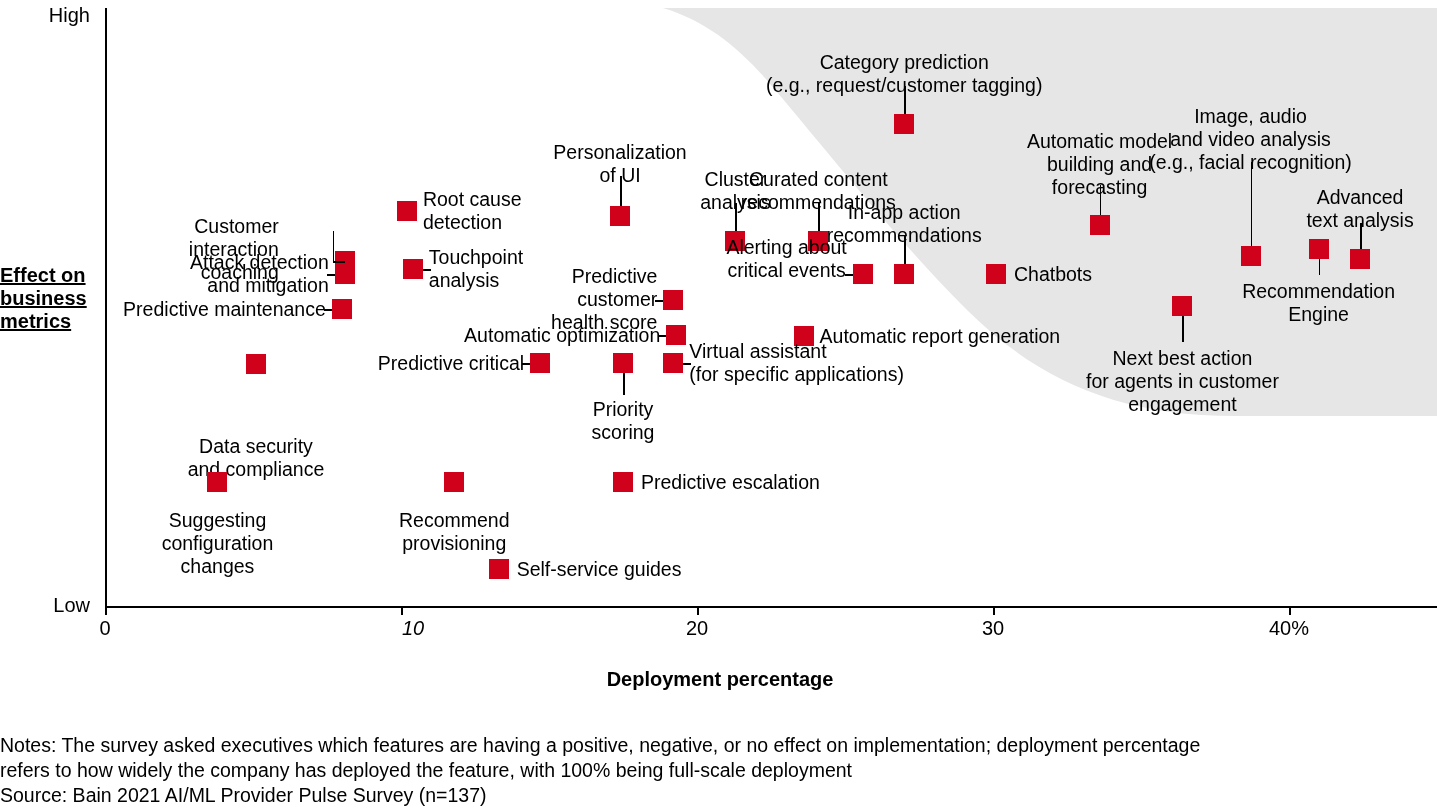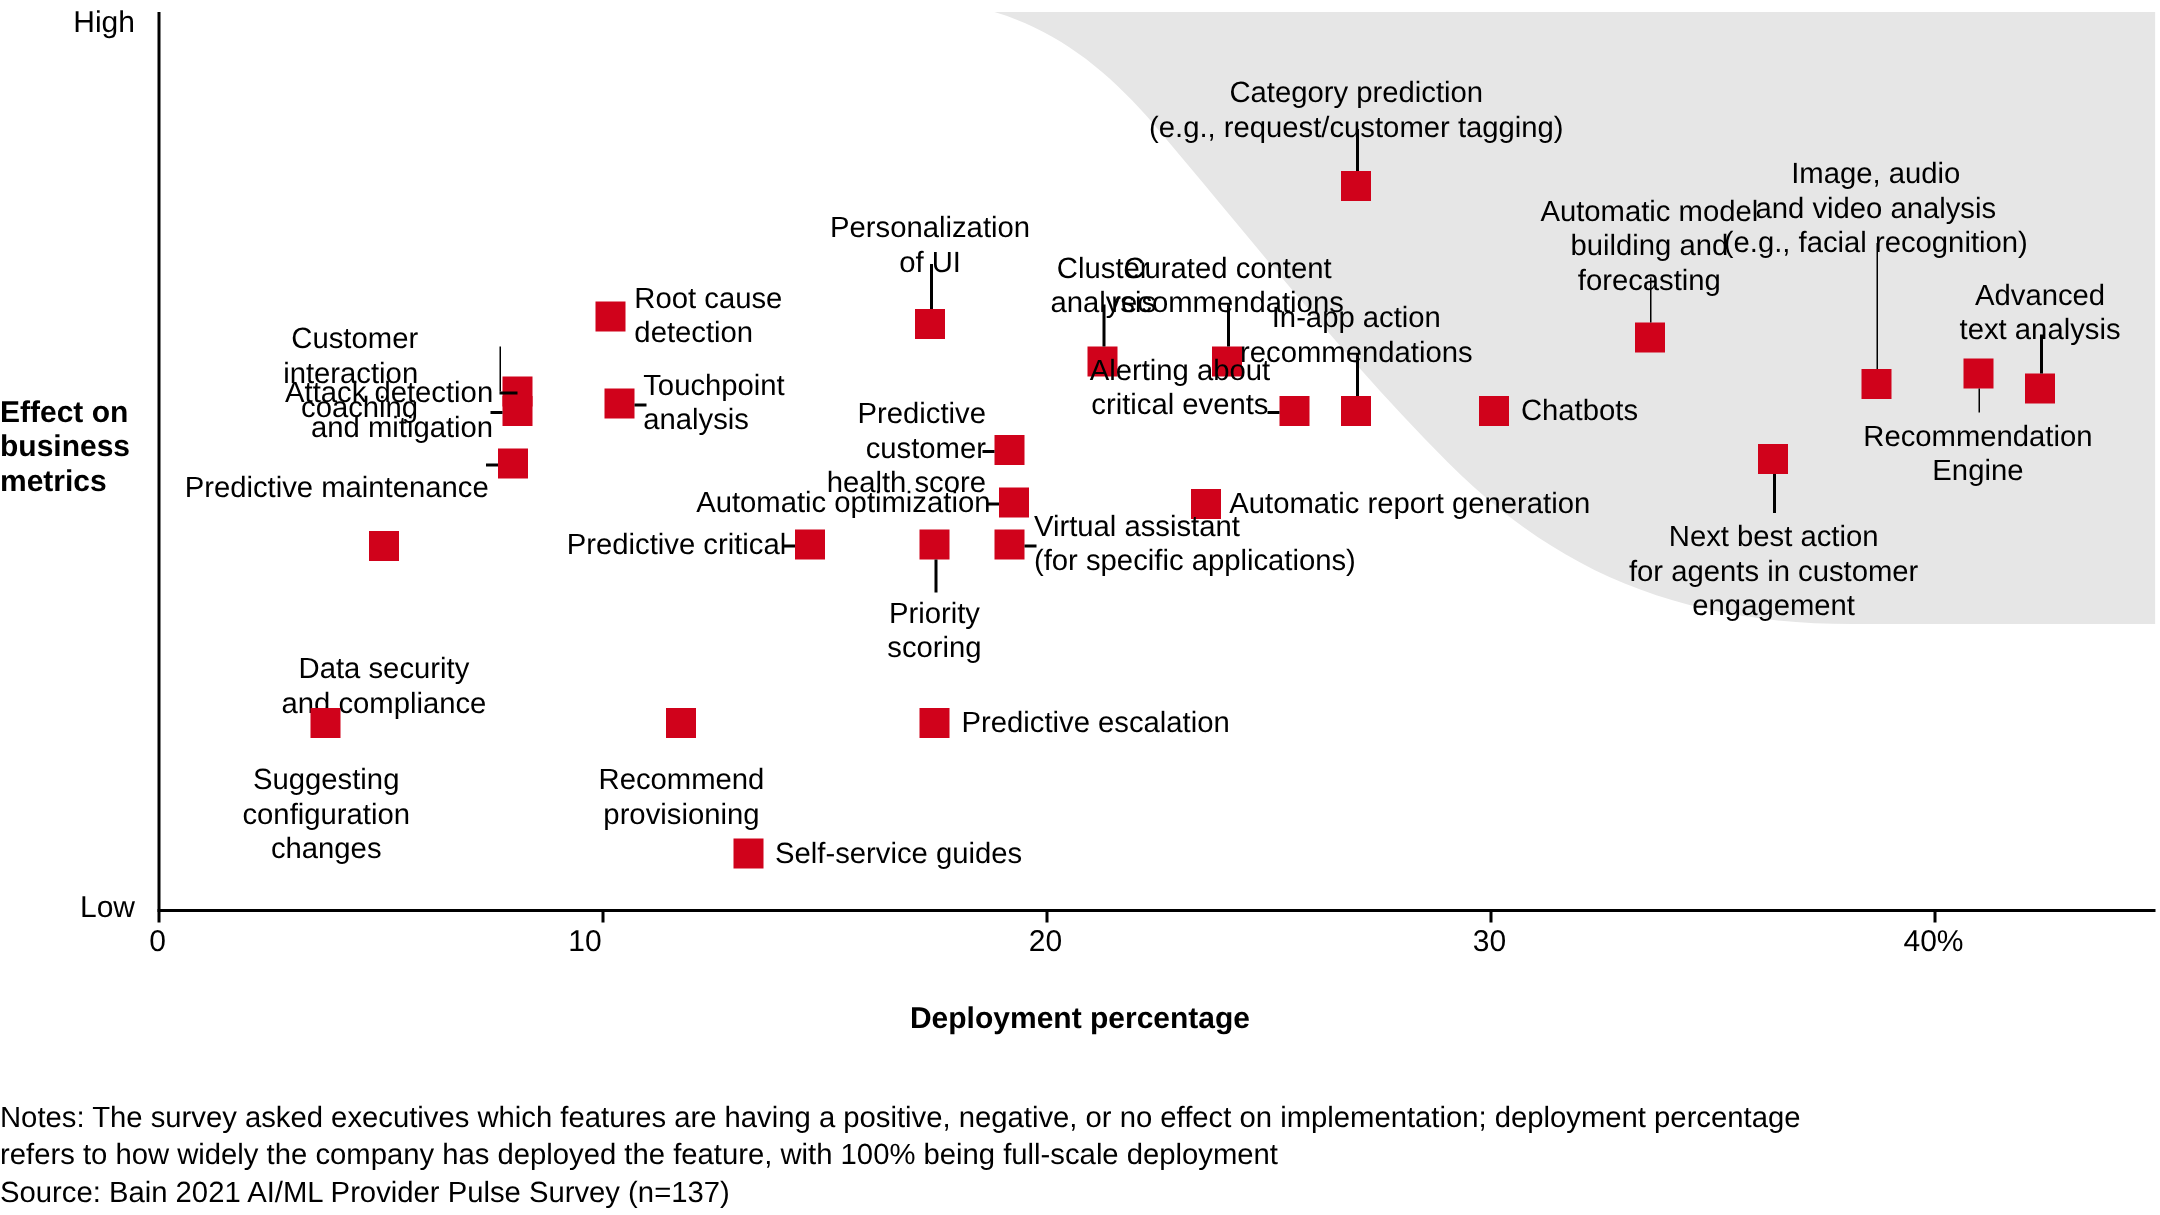--- a/index.html
+++ b/index.html
@@ -92,20 +92,21 @@
 
   #y-axis-title {
     position: absolute;
     left: 0px;
     top: 264px;
     width: 100px;
     font-size: 20px;
     line-height: 23px;
     font-weight: bold;
     color: #000000;
+    text-decoration: underline;
   }
 
   #x-axis-title {
     position: absolute;
     left: 0px;
     top: 668px;
     width: 1440px;
     text-align: center;
     font-size: 20px;
     font-weight: bold;
@@ -170,21 +171,21 @@
     <div class="axis-line" id="y-axis"></div>
     <div class="axis-line" id="x-axis"></div>
 
     <div class="y-end-label" id="y-high">High</div>
     <div class="y-end-label" id="y-low">Low</div>
 
     <div id="ticks">
         <div class="tickmark" style="left: 0px;"></div>
         <div class="ticklabel" style="left: 0px;">0</div>
         <div class="tickmark" style="left: 296px;"></div>
-        <div class="ticklabel" style="left: 285px;">10</div>
+        <div class="ticklabel" style="left: 308px; font-style: italic;">10</div>
         <div class="tickmark" style="left: 592px;"></div>
         <div class="ticklabel" style="left: 592px;">20</div>
         <div class="tickmark" style="left: 888px;"></div>
         <div class="ticklabel" style="left: 888px;">30</div>
         <div class="tickmark" style="left: 1184px;"></div>
         <div class="ticklabel" style="left: 1184px;">40%</div>
       </div>
 
     <div id="points">
         <div class="marker" title="Customer interaction coaching" style="left: 239.76px; top: 253.2px;"></div>
@@ -199,21 +200,21 @@
         <div class="marker" title="Attack detection and mitigation" style="left: 239.76px; top: 266.4px;"></div>
         <div class="leader" style="height: 1.5px; width: 8px; top: 266.4px; left: 221.76px;"></div>
         <div class="plabel left" style="right: 1108.24px; top: 243.4px; text-align: right;">Attack detection
 and mitigation</div>
         <div class="marker" title="Touchpoint analysis" style="left: 307.84px; top: 261px;"></div>
         <div class="leader" style="height: 1.5px; width: 8px; top: 261px; left: 317.84px;"></div>
         <div class="plabel right" style="left: 323.84px; top: 238px; text-align: left;">Touchpoint
 analysis</div>
         <div class="marker" title="Predictive maintenance" style="left: 236.8px; top: 301.2px;"></div>
         <div class="leader" style="height: 1.5px; width: 8px; top: 301.2px; left: 218.8px;"></div>
-        <div class="plabel left" style="right: 1111.2px; top: 290.2px; text-align: right; margin-top: 16px;">Predictive maintenance</div>
+        <div class="plabel left" style="right: 1111.2px; top: 290.2px; text-align: right;">Predictive maintenance</div>
         <div class="marker" title="Personalization of UI" style="left: 515.04px; top: 208.2px;"></div>
         <div class="leader" style="width: 1.5px; height: 30px; left: 515.04px; top: 168.2px;"></div>
         <div class="plabel center" style="left: 0px; width: 0px; transform: translateX(515.04px); top: 133.2px; text-align: center; white-space: pre; display: inline-block; overflow: visible;"><span style="display: inline-block; white-space: pre; transform: translateX(-50%); text-align: center;">Personalization
 of UI</span></div>
         <div class="marker" title="Predictive customer health score" style="left: 568.32px; top: 292.2px;"></div>
         <div class="leader" style="height: 1.5px; width: 8px; top: 292.2px; left: 550.32px;"></div>
         <div class="plabel left" style="right: 779.68px; top: 257.2px; text-align: right;">Predictive
 customer
 health score</div>
         <div class="marker" title="Cluster analysis" style="left: 630.48px; top: 232.8px;"></div>

